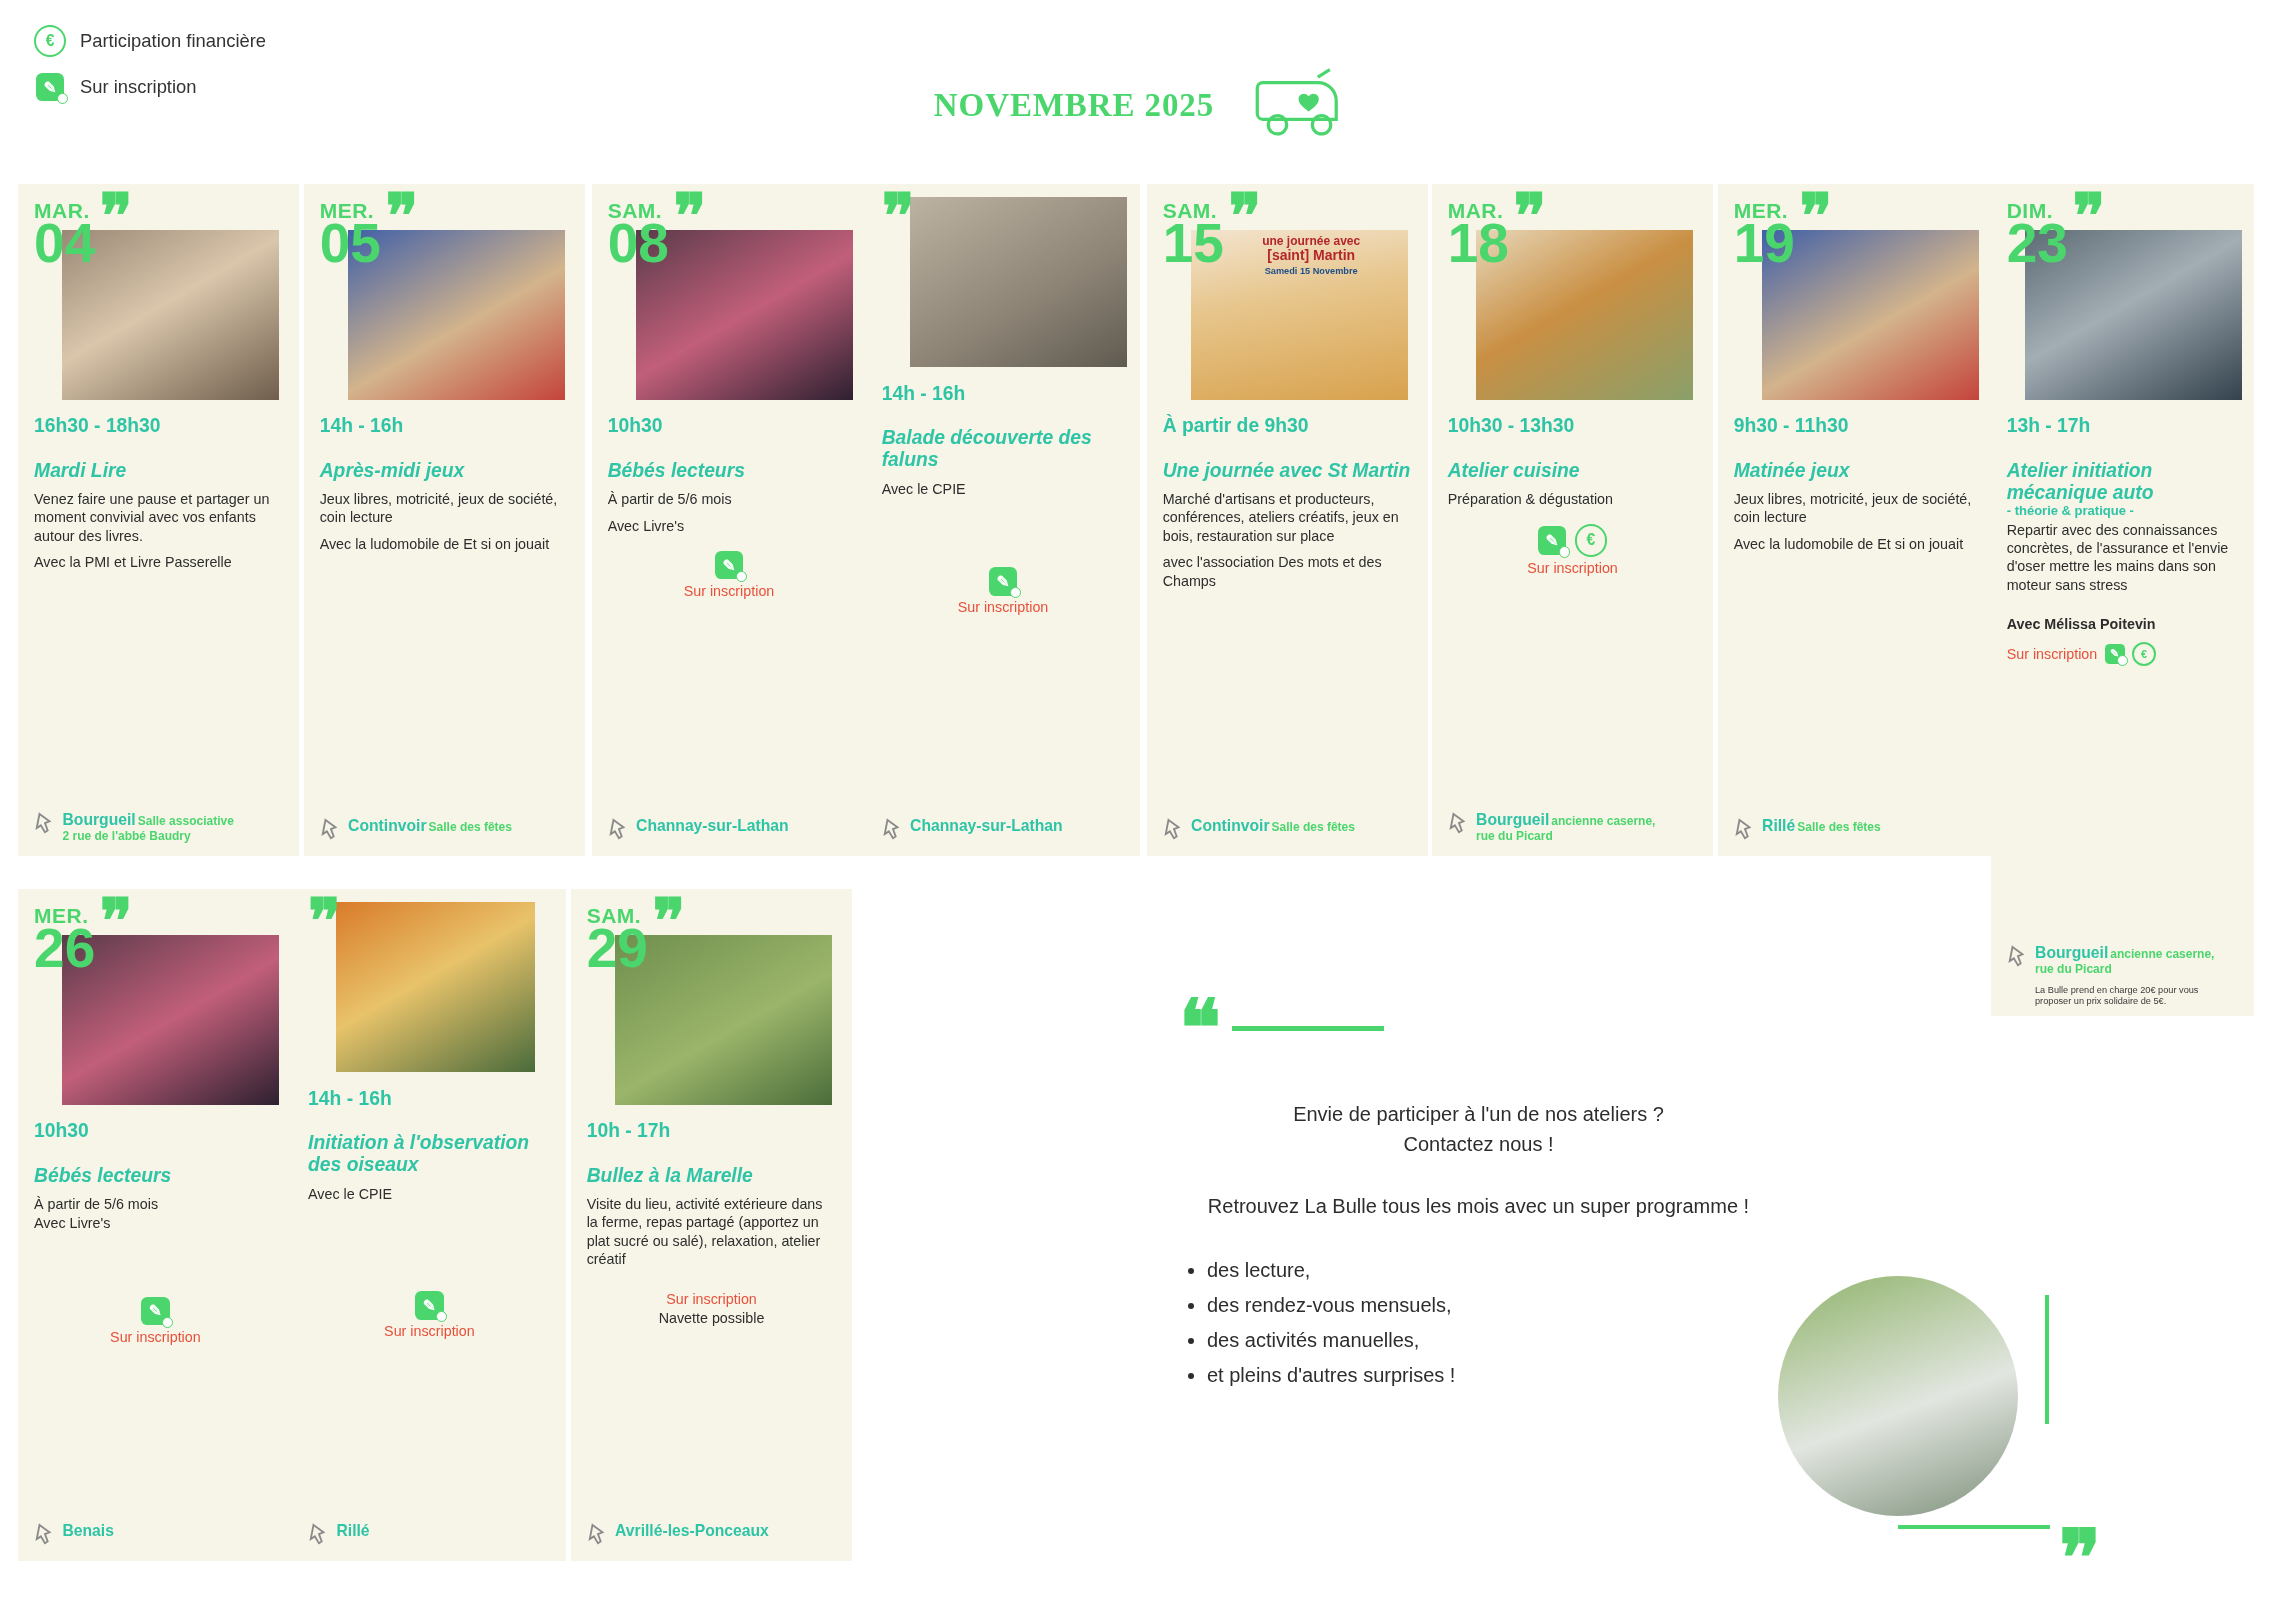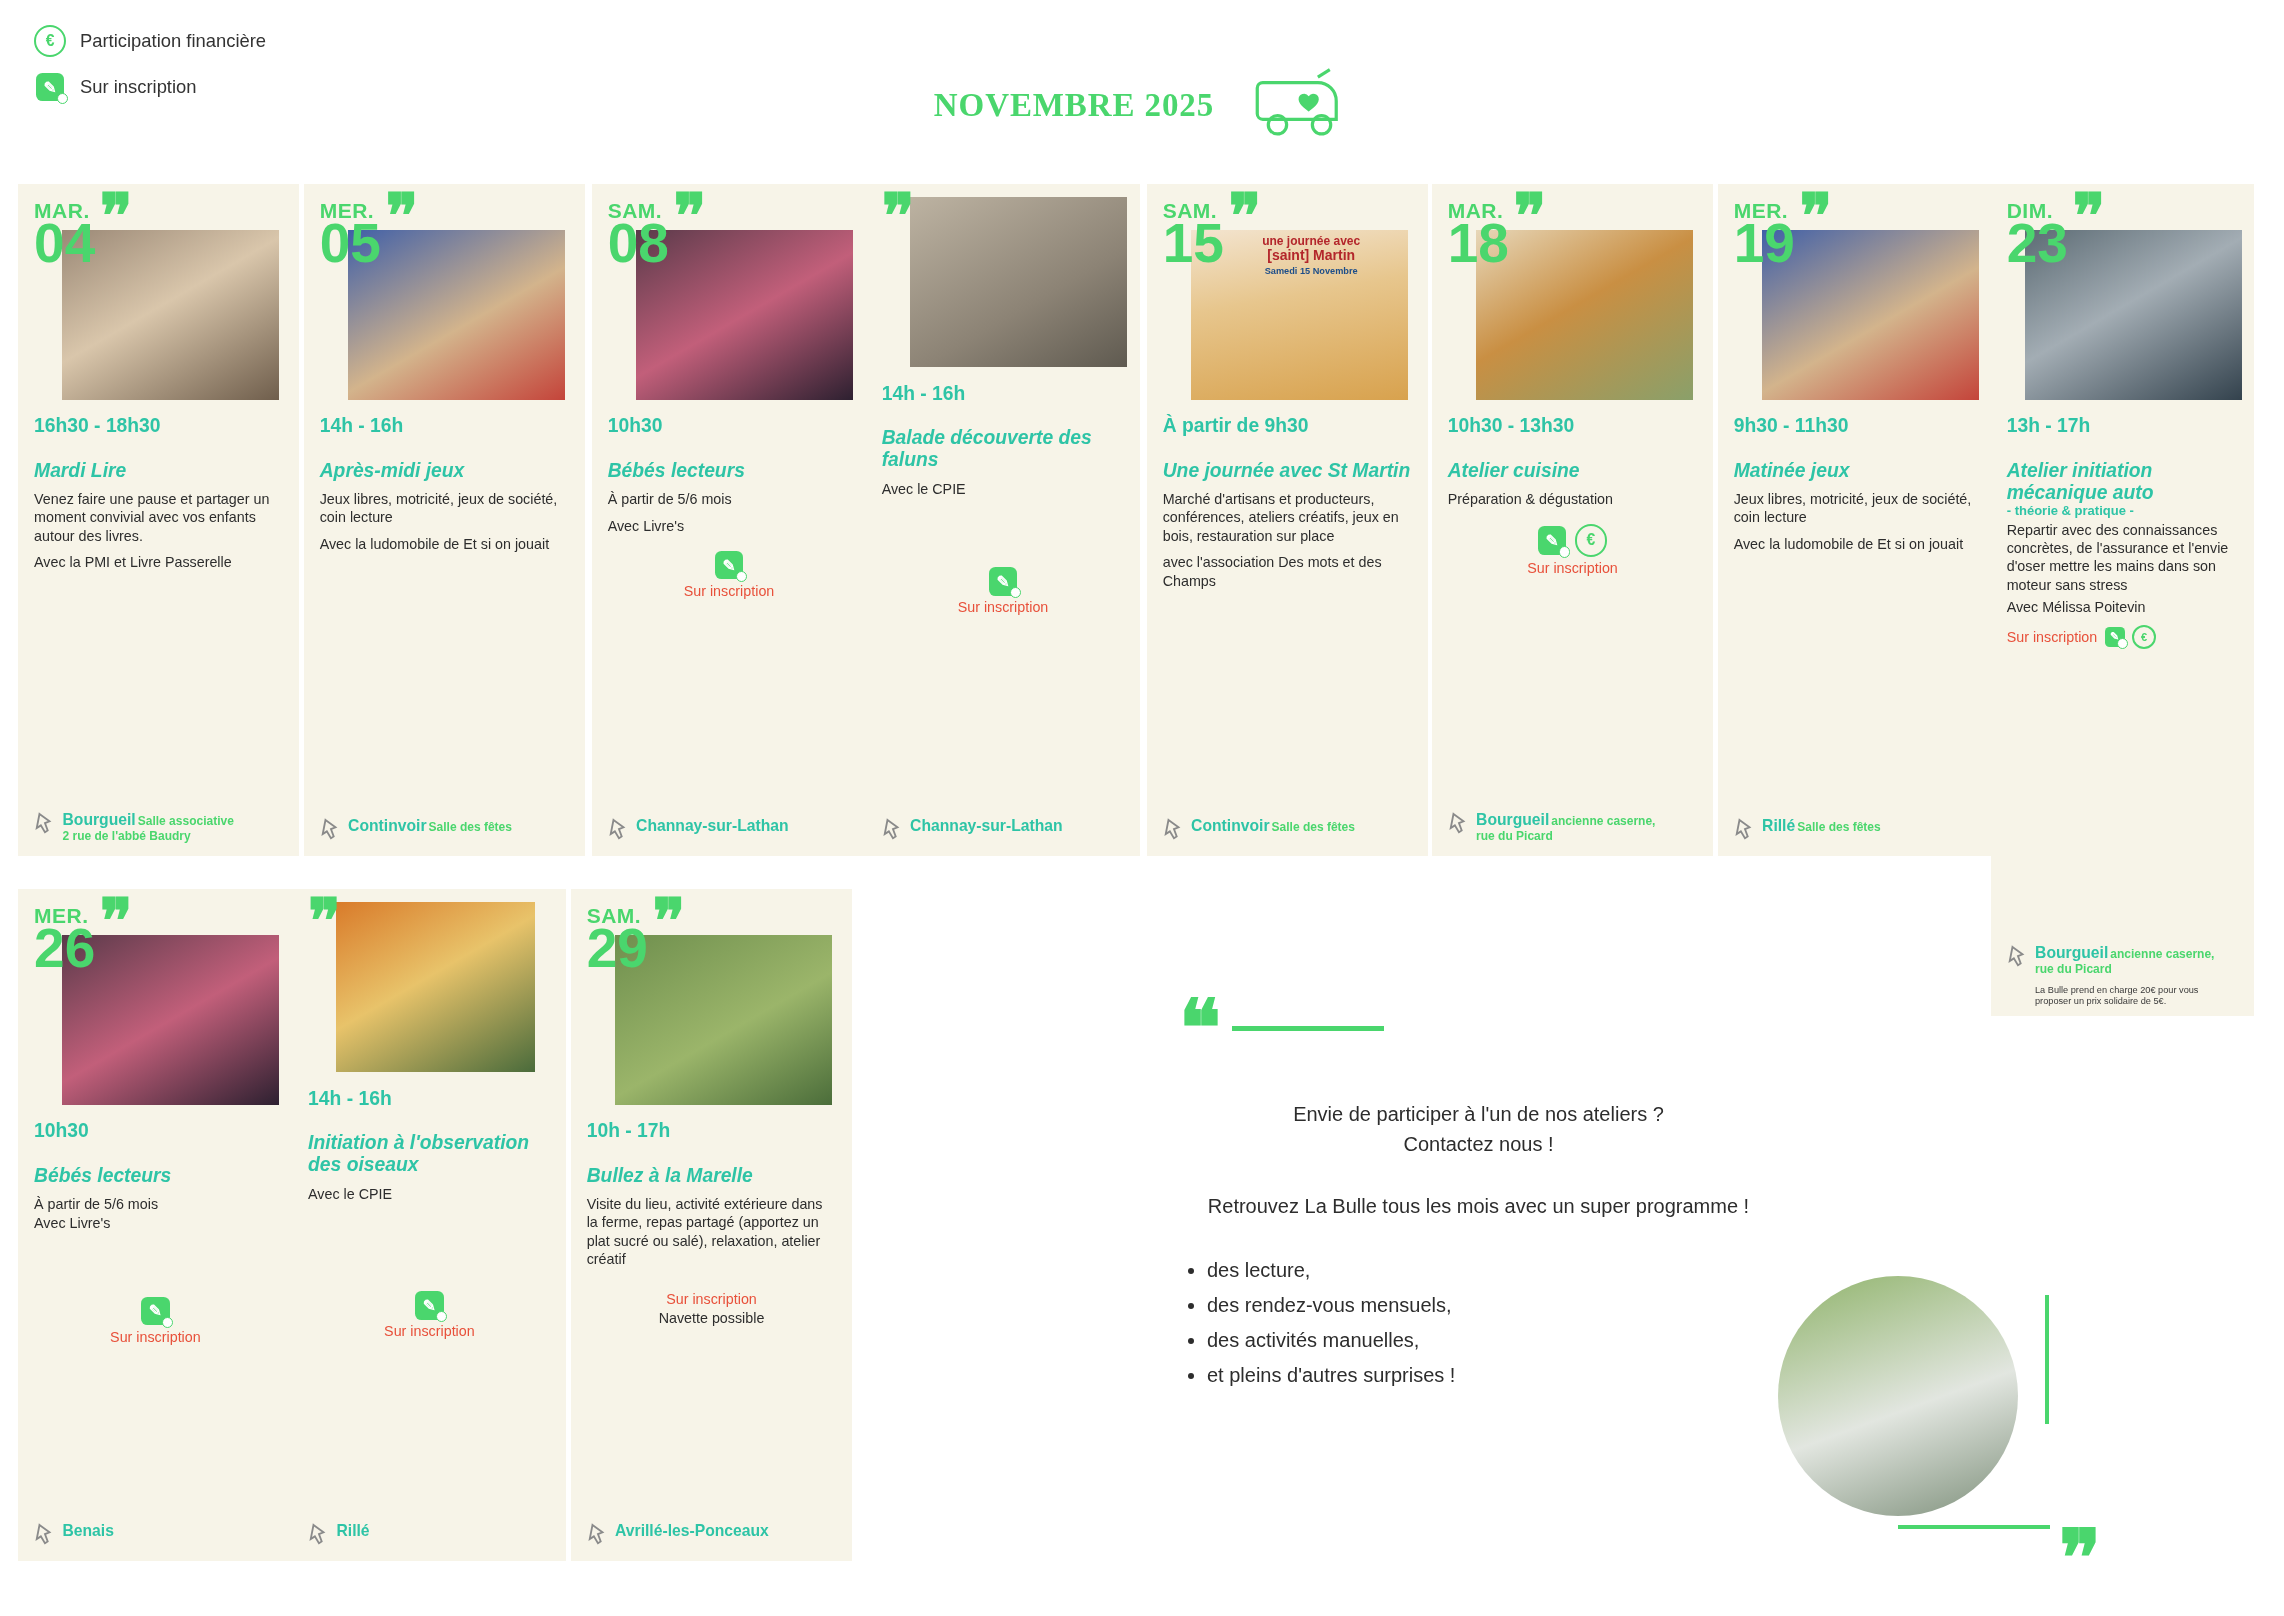--- a/index.html
+++ b/index.html
@@ -323,21 +323,21 @@
         <div class="dow">DIM.</div>
         <div class="daynum">23</div>
       </div>
       <div class="quote">❞</div>
     </div>
     <div class="photo" style="margin-left:18.4px;width:193px;background:linear-gradient(150deg,#5c6b74,#a3adb4 45%,#33424d);"></div>
     <div class="time">13h - 17h</div>
     <div class="ev-title">Atelier initiation mécanique auto</div>
     <div class="ev-sub">- théorie &amp; pratique -</div>
     <div class="desc" style="margin-top:1.8px;">Repartir avec des connaissances concrètes, de l'assurance et l'envie d'oser mettre les mains dans son moteur sans stress</div>
-    <div class="with" style="margin-top:4px;">Avec Mélissa Poitevin</div>
+    <div class="with" style="margin-top:21px;font-weight:bold;">Avec Mélissa Poitevin</div>
     <div style="display:flex;align-items:center;gap:7.4px;margin-top:8.3px;">
       <span class="reg-text">Sur inscription</span>
       <span class="ico-reg" style="width:20px;height:20px;font-size:11px;border-radius:4.6px;">✎</span>
       <span class="ico-coin" style="width:20px;height:20px;font-size:11px;">€</span>
     </div>
   </div>
   <div class="place" style="bottom:40px;">
     <span class="pin">
       <svg viewBox="0 0 46 56" width="21" height="26">
           <path d="M12 6 l22 16 -10 4 6 16 -6 4 -9-15 -9 6z" fill="none" stroke="#8a8a8a" stroke-width="4"></path>

